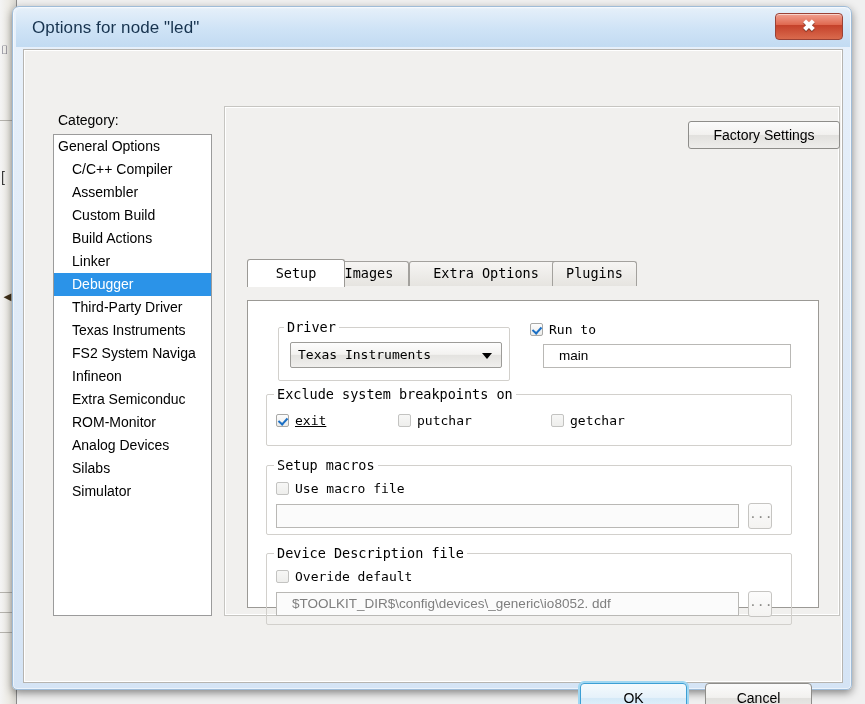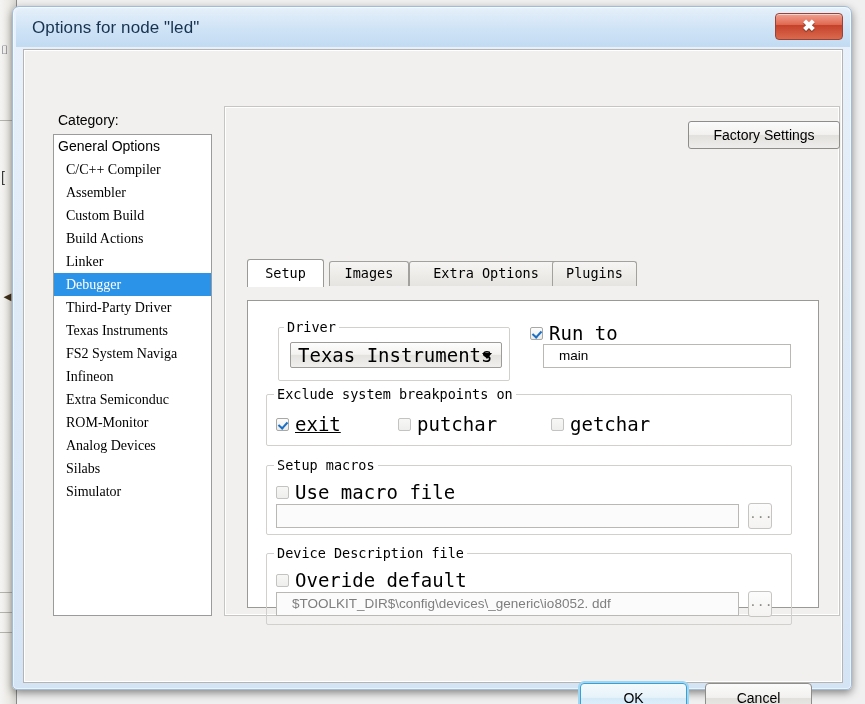--- a/index.html
+++ b/index.html
@@ -139,21 +139,21 @@
   }
   .cat-item {
     height: 23px;
     line-height: 23px;
     font-size: 14px;
     color: #000;
     padding-left: 4px;
     white-space: nowrap;
     cursor: default;
   }
-  .cat-item.indent { padding-left: 12px; font-family: Liberation Serif, serif; }
+  .cat-item.indent { padding-left: 18px; }
   .cat-item.selected {
     background: #2b93e8;
     color: #ffffff;
   }
 
   
   #right-panel {
     position: absolute;
     left: 200px;
     top: 56px;
@@ -242,21 +242,21 @@
     color: #000;
     background: #ffffff;
     padding: 0 3px;
     white-space: nowrap;
     line-height: 13px;
   }
 
   
   .mono {
     font-family: "DejaVu Sans Mono", monospace;
-    font-size: 19px;
+    font-size: 13px;
     color: #000;
   }
 
   
   .combo {
     position: absolute;
     box-sizing: border-box;
     border: 1px solid #9d9c99;
     border-radius: 2px;
     background: linear-gradient(to bottom, #fdfdfd 0%, #f3f2f0 47%, #e4e3e0 52%, #f0efed 100%);
@@ -421,21 +421,21 @@
       <div class="cat-item indent">Analog Devices</div>
       <div class="cat-item indent">Silabs</div>
       <div class="cat-item indent">Simulator</div>
     </div>
 
     <div id="right-panel">
 
       <button id="factory-settings-button">Factory Settings</button>
 
       <div id="tab-strip">
-        <div class="tab active" style="left:0px; width:77px;">Setup</div>
+        <div class="tab active" style="left:0px; width:98px;">Setup</div>
         <div class="tab" style="left:82px; width:80px;">Images</div>
         <div class="tab" style="left:162px; width:154px;">Extra Options</div>
         <div class="tab" style="left:305px; width:85px;">Plugins</div>
       </div>
 
       <div id="tab-body">
 
         <div class="groupbox" style="left:30px; top:26px; width:232px; height:54px;"></div>
         <div class="grouplabel" style="left:36px; top:20px;">Driver</div>
         <div class="combo mono" style="left:42px; top:41px; width:212px; height:26px;">

